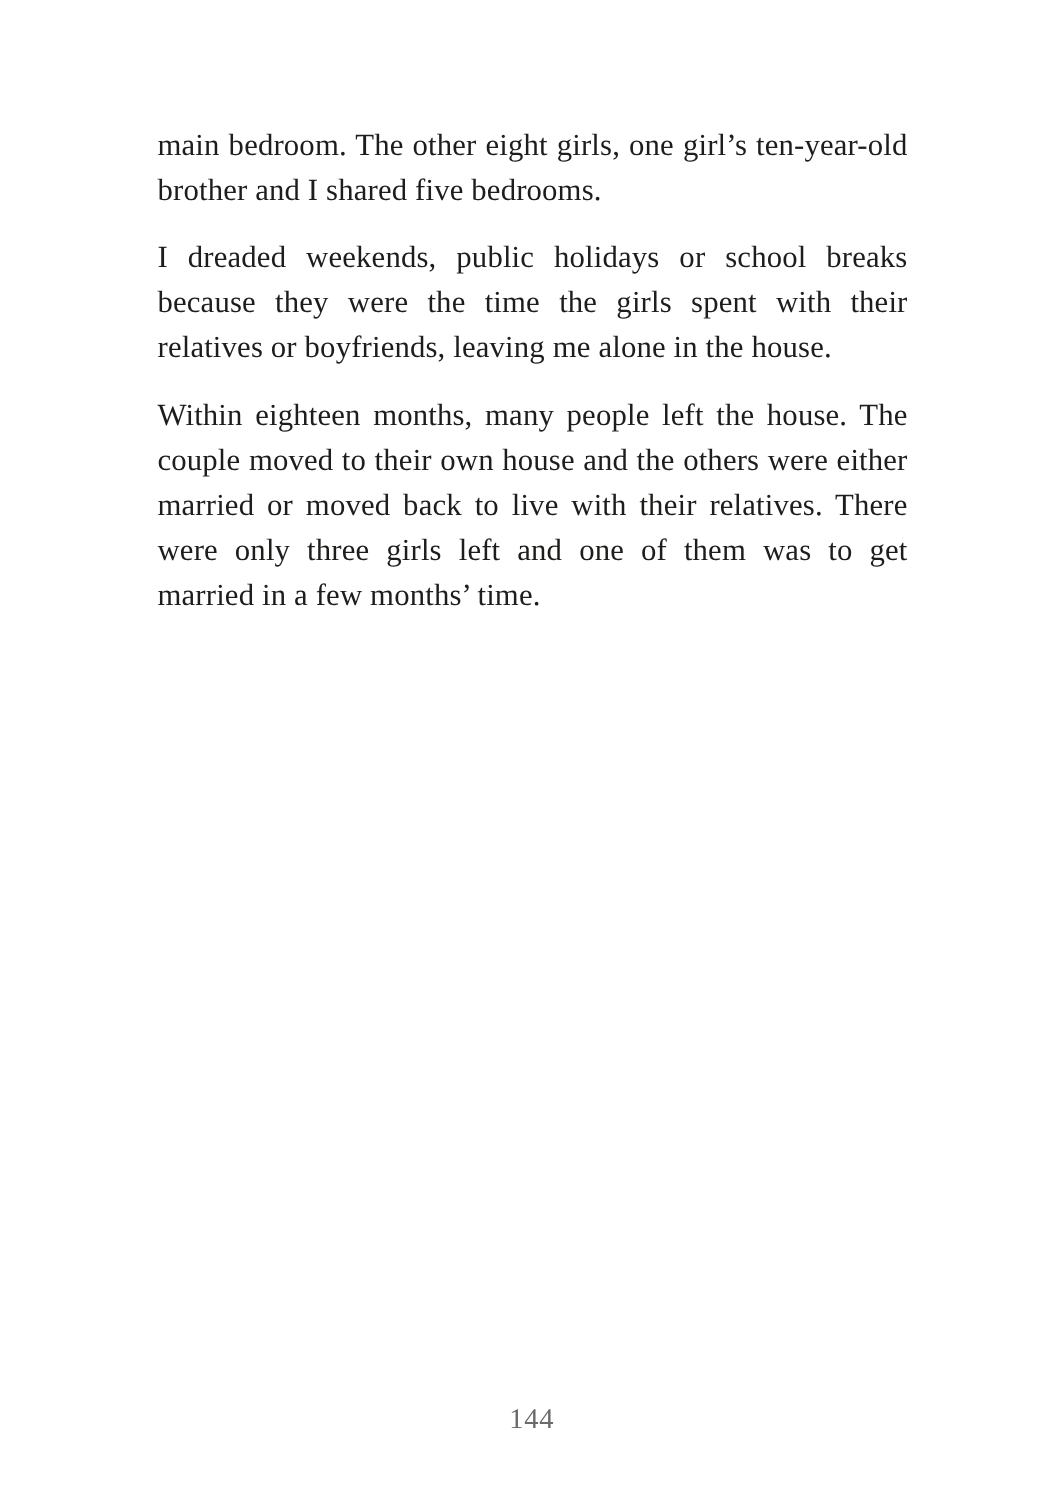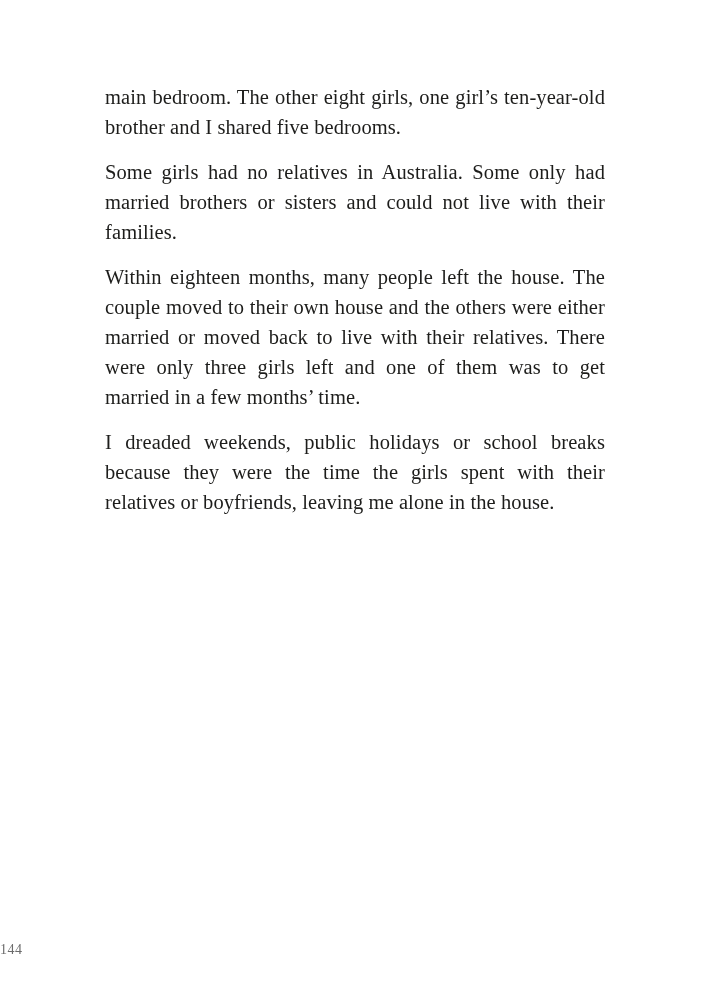--- a/index.html
+++ b/index.html
@@ -32,28 +32,27 @@
     
     .book-page p.continues {
       text-align-last: justify;
       margin-bottom: 0;
     }
     .page-number {
       position: absolute;
       left: 0;
       bottom: 34px;
       width: 100%;
-      text-align: left;
-      font-size: 14px;
+      text-align: center;
+      font-size: 19px;
       color: #6b6b6b;
       letter-spacing: 0.5px;
     }
   </style>
 </head>
 <body>
 
 <div class="book-page">
   <p>main bedroom. The other eight girls, one girl’s ten-year-old brother and I shared five bedrooms.</p>
-  <p>Some girls had no relatives in Australia. Some only had married brothers or sisters and could not live with their families.</p>
+  <p>I dreaded weekends, public holidays or school breaks because they were the time the girls spent with their relatives or boyfriends, leaving me alone in the house.</p>
   <p>Within eighteen months, many people left the house. The couple moved to their own house and the others were either married or moved back to live with their relatives. There were only three girls left and one of them was to get married in a few months’ time.</p>
-  <p>I dreaded weekends, public holidays or school breaks because they were the time the girls spent with their relatives or boyfriends, leaving me alone in the house.</p>
   <div class="page-number">144</div>
 </div>
 
 </body></html>

